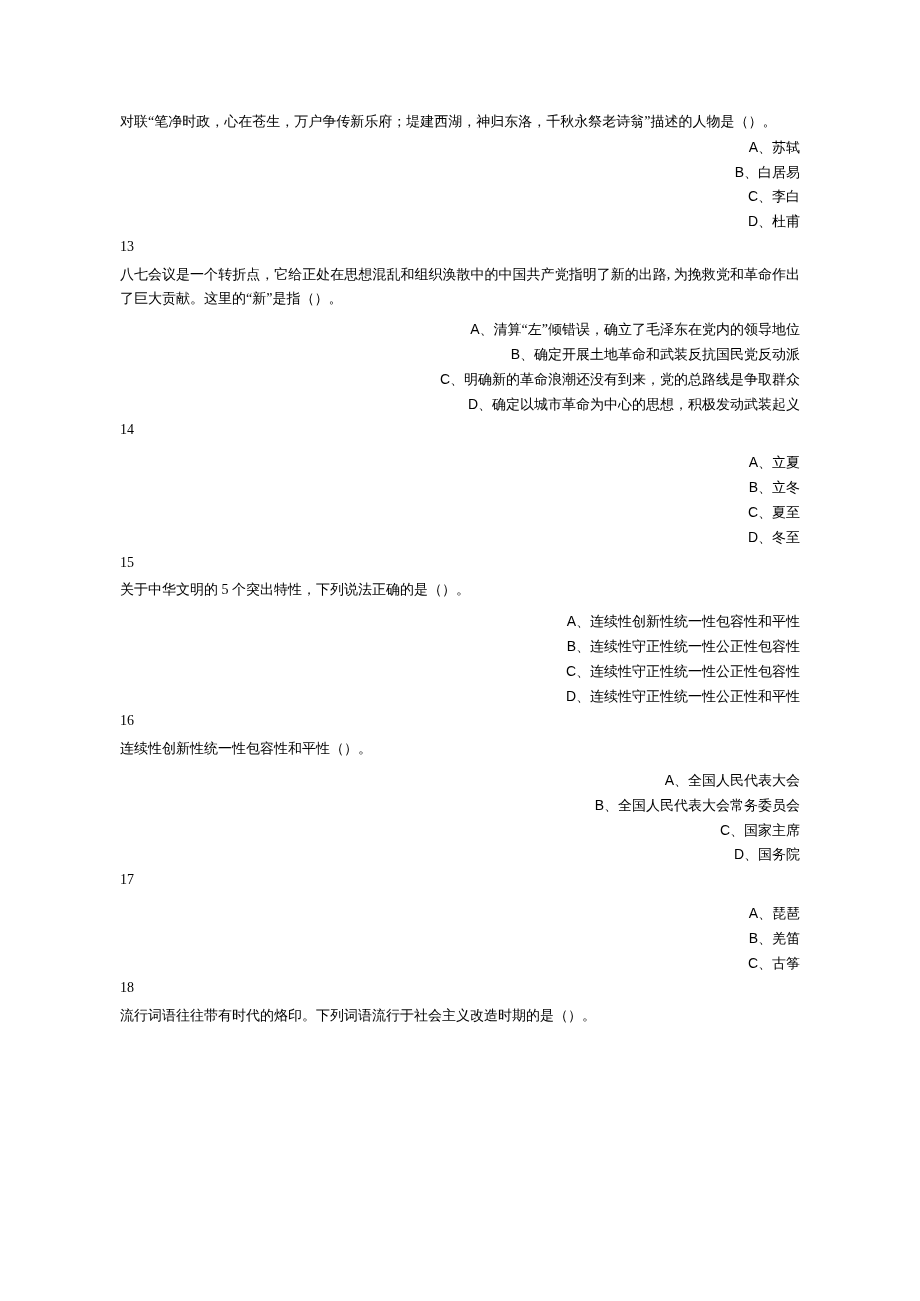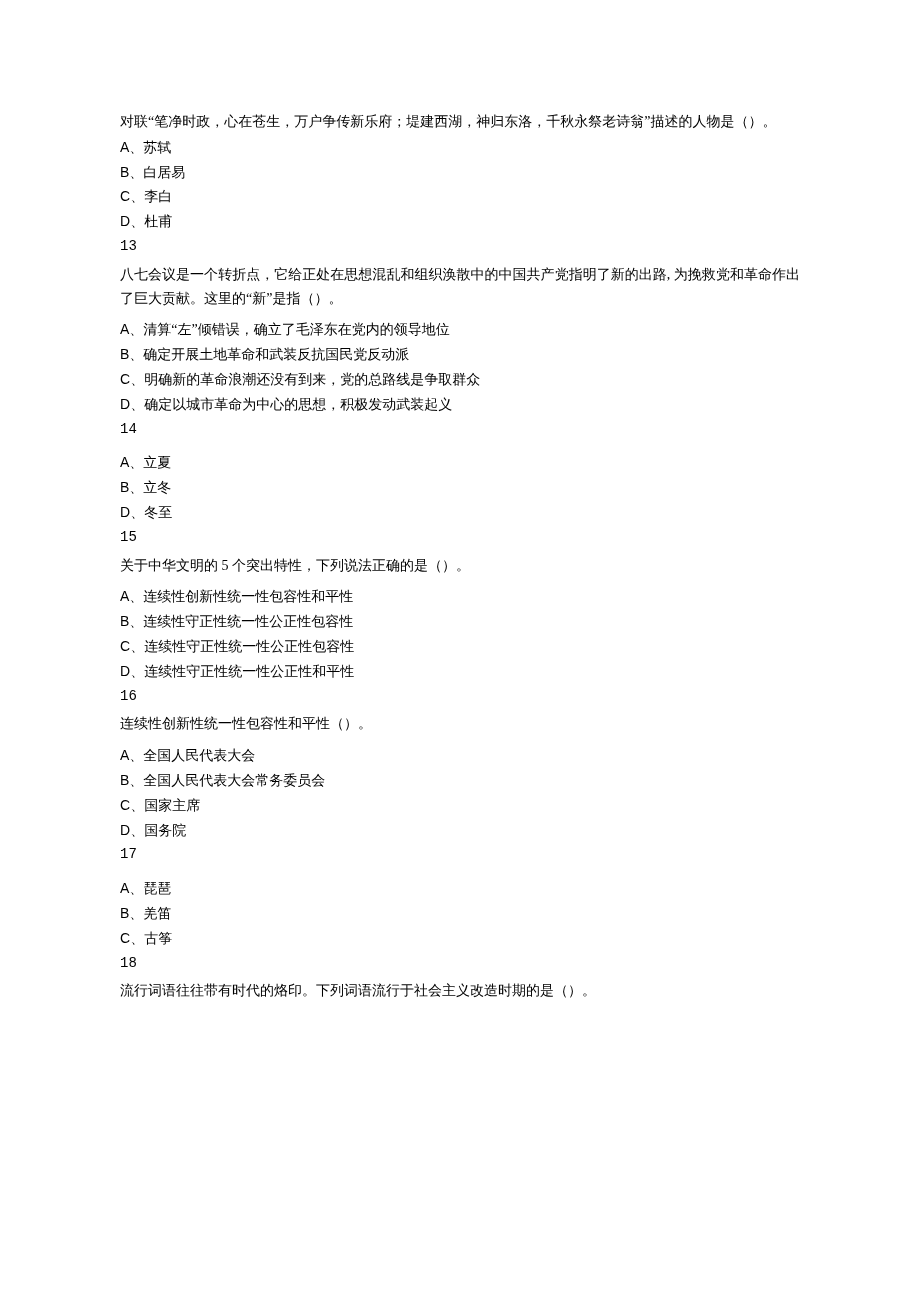--- a/index.html
+++ b/index.html
@@ -23,29 +23,30 @@
       font-family: "SimSun", serif;
       font-size: 14px;
       line-height: 1.7;
       text-align: justify;
       margin-bottom: 2px;
     }
     .option {
       font-size: 14px;
       line-height: 1.7;
       margin-bottom: 1px;
+      text-align: right;
     }
     .option-letter {
       font-family: Arial, sans-serif;
     }
     .option-text {
       font-family: "SimSun", serif;
     }
     .question-number {
-      font-family: Liberation Mono, monospace;
+      font-family: Liberation Serif, serif;
       font-size: 14px;
       font-weight: normal;
       line-height: 1.7;
       margin-bottom: 2px;
     }
     .spacing {
       height: 6px;
     }
   </style>
 </head>
@@ -69,20 +70,21 @@
     <div class="option"><span class="option-letter">B</span><span class="option-text">、</span><span class="option-text">确定开展土地革命和武装反抗国民党反动派</span></div>
     <div class="option"><span class="option-letter">C</span><span class="option-text">、</span><span class="option-text">明确新的革命浪潮还没有到来，党的总路线是争取群众</span></div>
     <div class="option"><span class="option-letter">D</span><span class="option-text">、</span><span class="option-text">确定以城市革命为中心的思想，积极发动武装起义</span></div>
     <div class="question-number">14</div>
   </div>
 
   <div class="question-block">
     <div class="spacing"></div>
     <div class="option"><span class="option-letter">A</span><span class="option-text">、</span><span class="option-text">立夏</span></div>
     <div class="option"><span class="option-letter">B</span><span class="option-text">、</span><span class="option-text">立冬</span></div>
+    <div class="option"><span class="option-letter">C</span><span class="option-text">、</span><span class="option-text">夏至</span></div>
     <div class="option"><span class="option-letter">D</span><span class="option-text">、</span><span class="option-text">冬至</span></div>
     <div class="question-number">15</div>
   </div>
 
   <div class="question-block">
     <div class="question-text">关于中华文明的 5 个突出特性，下列说法正确的是（）。</div>
     <div class="spacing"></div>
     <div class="option"><span class="option-letter">A</span><span class="option-text">、</span><span class="option-text">连续性创新性统一性包容性和平性</span></div>
     <div class="option"><span class="option-letter">B</span><span class="option-text">、</span><span class="option-text">连续性守正性统一性公正性包容性</span></div>
     <div class="option"><span class="option-letter">C</span><span class="option-text">、</span><span class="option-text">连续性守正性统一性公正性包容性</span></div>

